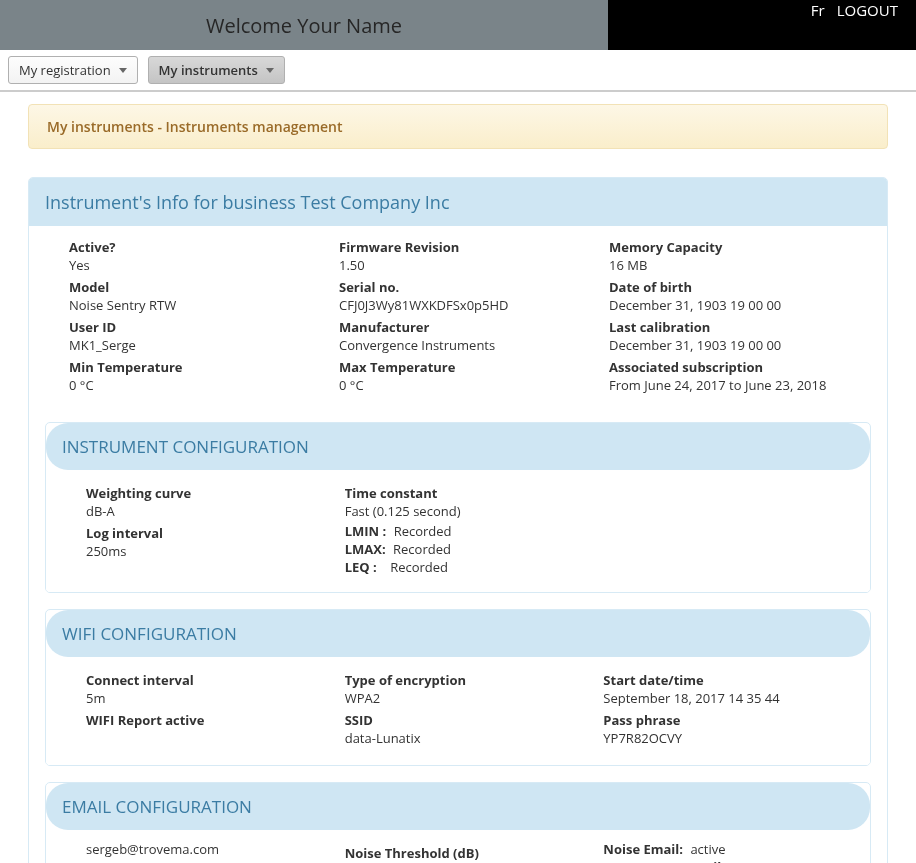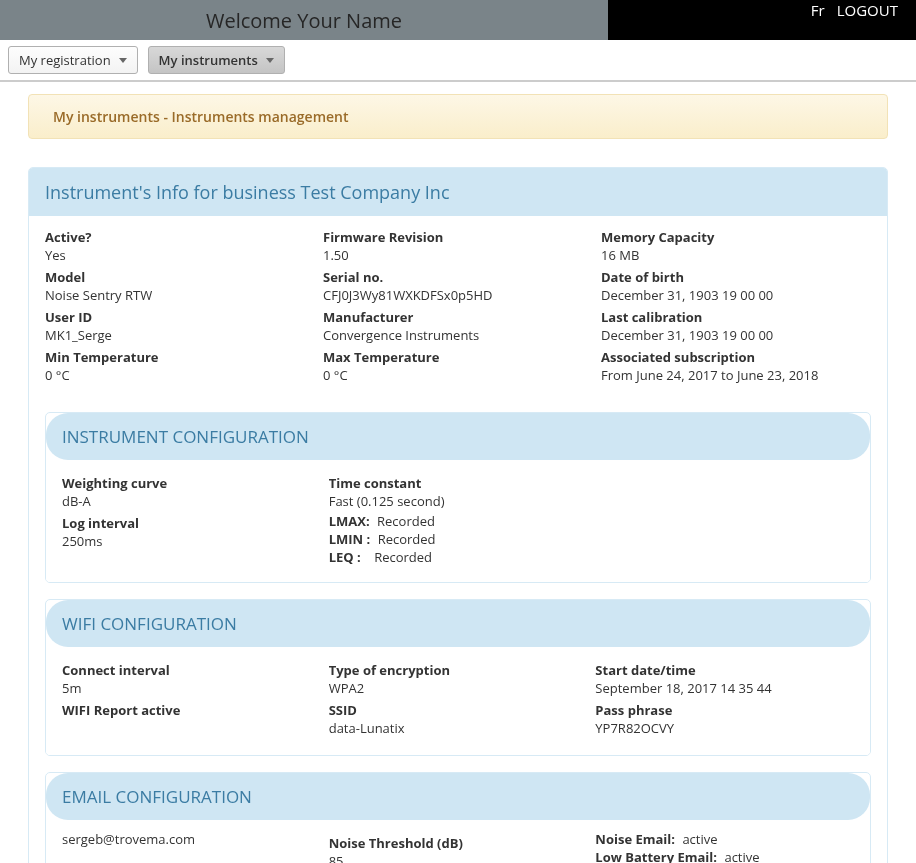--- a/index.html
+++ b/index.html
@@ -1,35 +1,35 @@
 <!DOCTYPE html>
 <html><head>
 <meta charset="utf-8">
 <style>
   * { box-sizing: border-box; margin: 0; padding: 0; }
   body { font-family: "Segoe UI", "Open Sans", Arial, sans-serif; font-size: 13px; color: #333; background: #fff; width: 916px; }
   
-  .topbar { display: flex; height: 40px; background: #000; color: #fff; }
+  .topbar { display: flex; height: 50px; background: #000; color: #fff; }
   .welcome-bar { flex: 0 0 608px; background: #7a8489; display: flex; align-items: center; justify-content: center; font-size: 20px; color: #262626; }
   .topbar-spacer { flex: 1; }
   .topbar-links { display: flex; align-items: flex-start; gap: 12px; padding-right: 18px; font-size: 15px; }
   .topbar-links span { cursor: pointer; }
   
   .menubar { display: flex; align-items: center; gap: 10px; padding: 6px 8px; border-bottom: 2px solid #ccc; }
   .menu-btn { display: flex; align-items: center; gap: 8px; padding: 4px 10px; border: 1px solid #b0b0b0; border-radius: 3px; font-size: 13px; cursor: pointer; background: linear-gradient(#fdfdfd,#f3f3f3); }
   .menu-btn.active { background: linear-gradient(#d8d8d8,#c4c4c4); font-weight: 600; }
   .caret { width: 0; height: 0; border-left: 4px solid transparent; border-right: 4px solid transparent; border-top: 5px solid #666; }
   
   .content { padding: 0 28px 28px 28px; }
   
-  .breadcrumb { margin-top: 12px; background: linear-gradient(#fdf7e6,#faeecb); border: 1px solid #f2e2b6; border-radius: 4px; padding: 12px 24px; color: #9a6b29; font-weight: 600; font-size: 14px; }
+  .breadcrumb { margin-top: 12px; background: linear-gradient(#fdf7e6,#faeecb); border: 1px solid #f2e2b6; border-radius: 4px; padding: 12px 18px; color: #9a6b29; font-weight: 600; font-size: 14px; }
   .panel-header { background: #cfe6f3; color: #3b7ca3; font-size: 18px; padding: 12px 16px; }
   .panel-body { background: #fff; padding: 8px 16px 16px 16px; }
   
-  .info-grid { display: flex; gap: 8px; }
+  .info-grid { display: flex; gap: 8px; margin-left: 24px; }
   .info-col { flex: 1; }
   .lbl { font-weight: 700; color: #333; margin-top: 4px; }
   .val { color: #333; margin-bottom: 2px; }
   .inline .lbl2 { font-weight: 700; display: inline; }
   .inline .val2 { display: inline; margin-left: 4px; }
   
   .sub-panel { margin: 10px 16px 16px 16px; border: 1px solid #d7eaf5; border-radius: 5px; overflow: hidden; }
   .sub-panel .panel-header { font-size: 17px; border-radius: 22px; }
   .sub-panel .panel-body { padding: 10px 16px 16px 16px; }
   
@@ -105,22 +105,22 @@
         <div class="info-grid">
           <div class="info-col">
             <div class="lbl">Weighting curve</div>
             <div class="val">dB-A</div>
             <div class="lbl">Log interval</div>
             <div class="val">250ms</div>
           </div>
           <div class="info-col">
             <div class="lbl">Time constant</div>
             <div class="val">Fast (0.125 second)</div>
+            <div class="inline"><span class="lbl2">LMIN :</span> <span class="val2">Recorded</span></div>
             <div class="inline"><span class="lbl2">LMAX:</span> <span class="val2">Recorded</span></div>
-            <div class="inline"><span class="lbl2">LMIN :</span> <span class="val2">Recorded</span></div>
             <div class="inline"><span class="lbl2">LEQ :</span> <span class="val2" style="margin-left:10px">Recorded</span></div>
           </div>
           <div class="info-col"></div>
         </div>
       </div>
     </div>
 
     <div class="sub-panel">
       <div class="panel-header">WIFI CONFIGURATION</div>
       <div class="panel-body">

